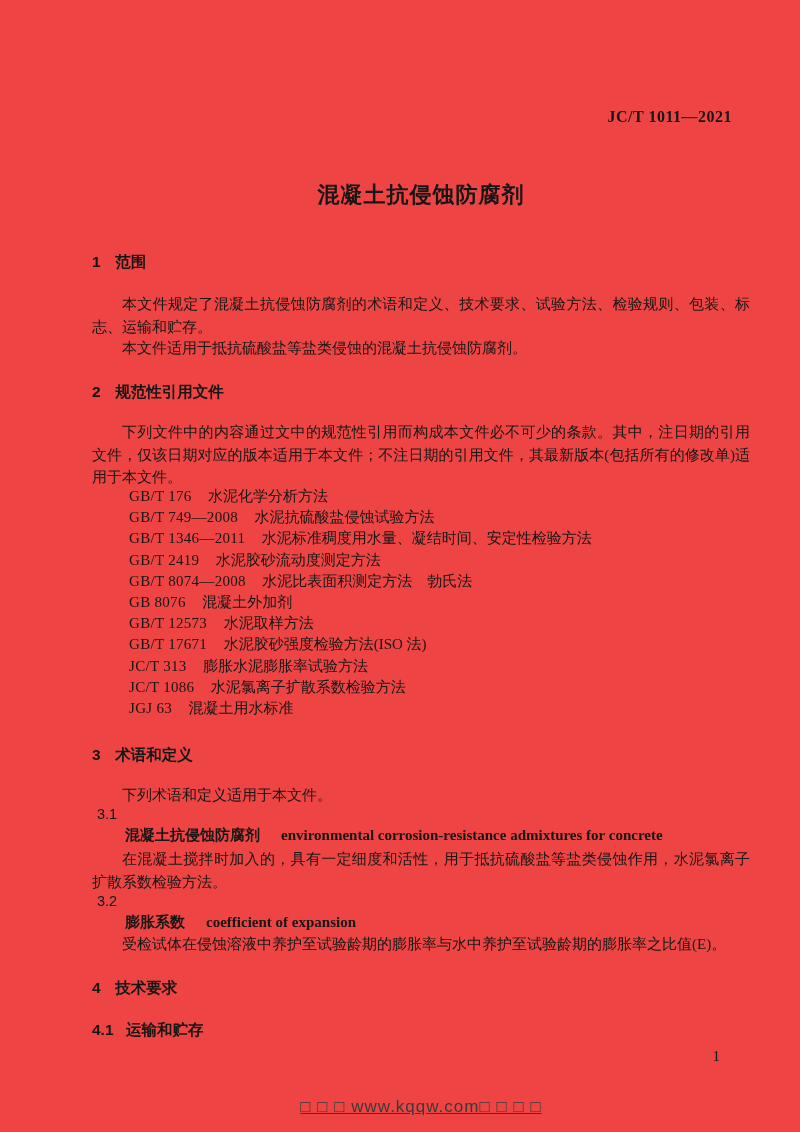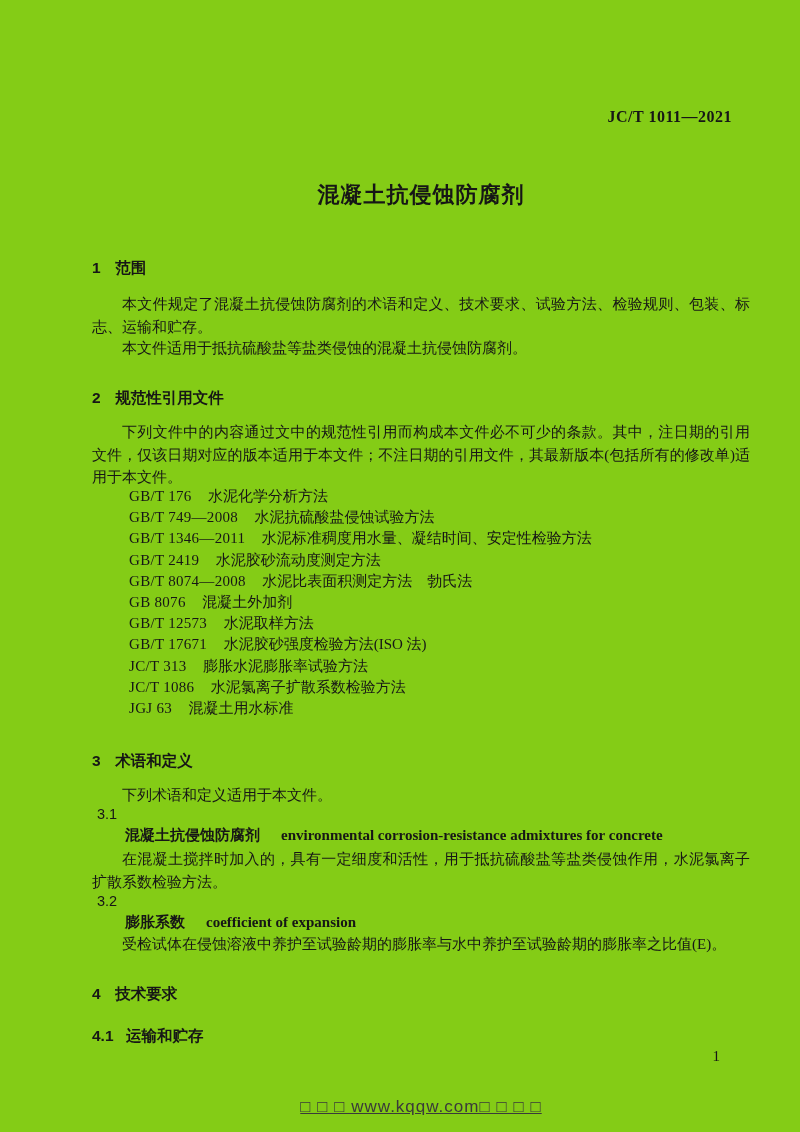--- a/index.html
+++ b/index.html
@@ -1,21 +1,21 @@
 <!DOCTYPE html>
 <html lang="zh"><head>
 <meta charset="utf-8">
 <style>
   html, body { margin: 0; padding: 0; background: #e8e8e8; }
   .page {
     position: relative;
     width: 800px;
     height: 1132px;
     margin: 0 auto;
-    background: #84cc16;
+    background: #ef4444;
     color: #161616;
     font-family: "Liberation Serif", serif;
     font-size: 15px;
     overflow: hidden;
   }
   .abs { position: absolute; left: 92px; width: 658px; }
 
   .doc-code {
     top: 108px;
     text-align: right;
@@ -31,21 +31,20 @@
     text-align: center;
     font-family: "Liberation Sans", sans-serif;
     font-weight: bold;
     font-size: 22px;
     letter-spacing: 1px;
   }
   .sec-heading {
     font-family: "Liberation Sans", sans-serif;
     font-weight: bold;
     font-size: 15.5px;
-    margin-top: 6px;
   }
   .sec-num { margin-right: 0.95em; }
   .para {
     line-height: 22.5px;
     text-align: justify;
     text-indent: 2em;
   }
   .ref-list { line-height: 21.2px; }
   .ref-row { padding-left: 37px; white-space: nowrap; }
   .ref-code { margin-right: 1.1em; letter-spacing: 0.3px; }

